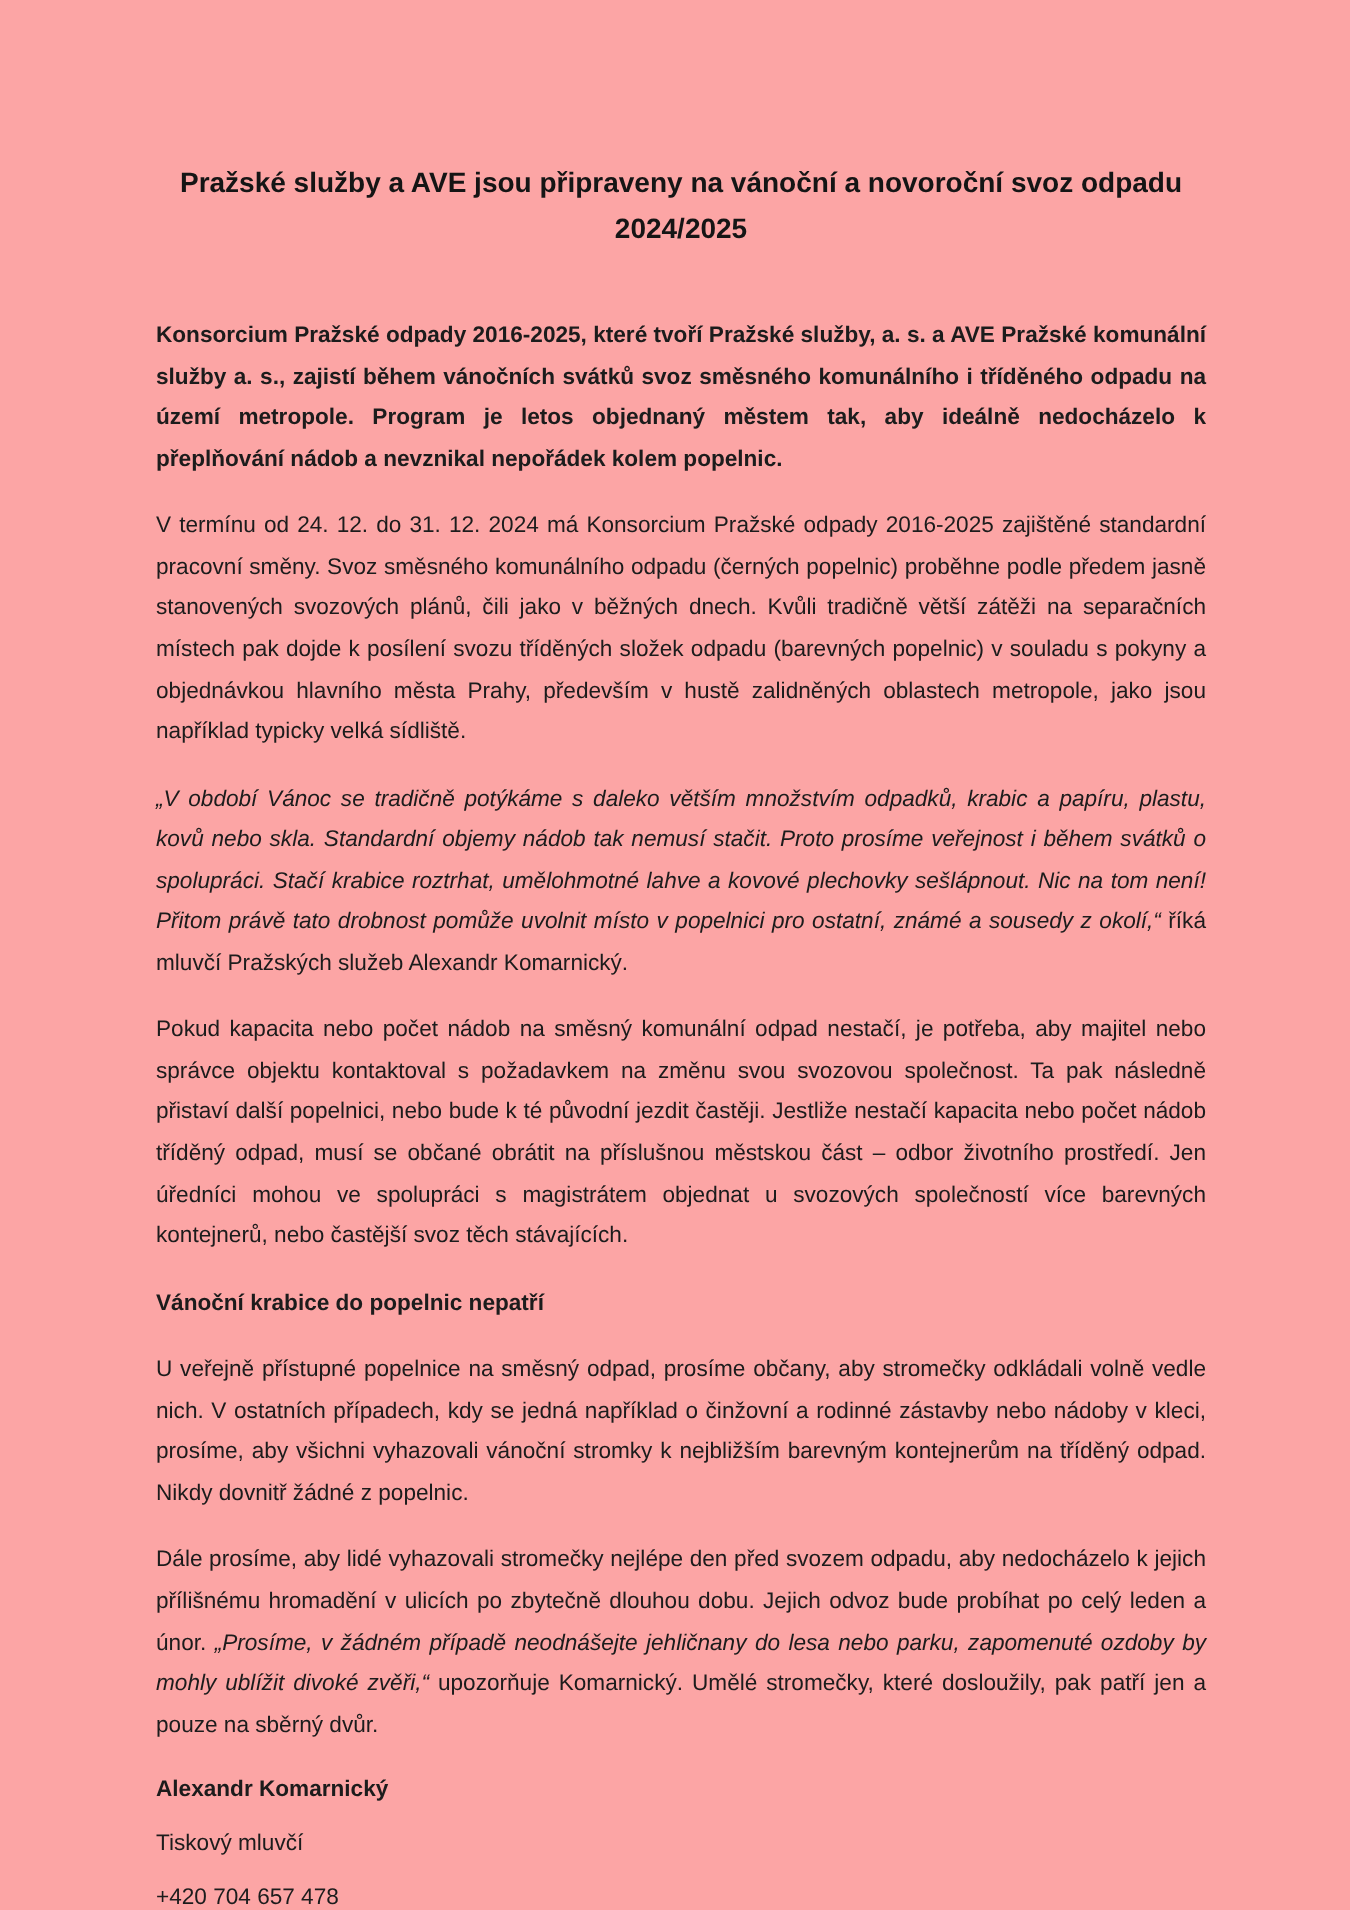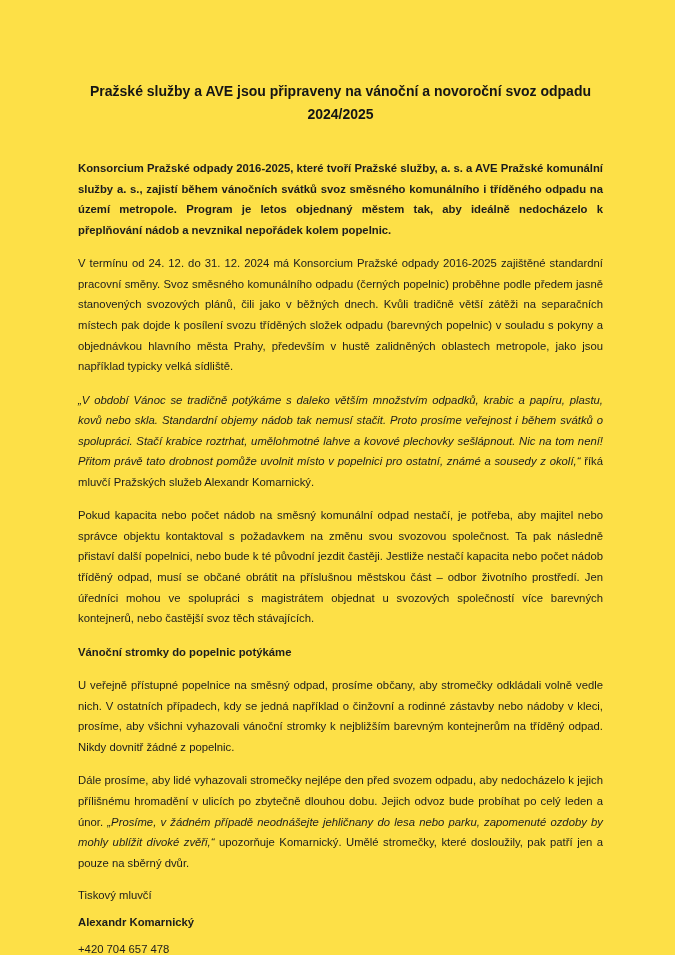--- a/index.html
+++ b/index.html
@@ -1,20 +1,20 @@
 <!DOCTYPE html>
 <html lang="cs"><head>
 <meta charset="utf-8">
 <style>
   html, body { margin: 0; padding: 0; background: #e8e8e8; }
   .page {
     width: 675px;
     height: 955px;
     margin: 0 auto;
-    background: #fde047;
+    background: #fca5a5;
     box-sizing: border-box;
     padding: 72px 72px 40px 78px;
     font-family: "Liberation Sans", sans-serif;
     color: #1c1c1c;
     overflow: hidden;
   }
   .doc-title {
     font-size: 14px;
     font-weight: bold;
     text-align: center;
@@ -51,25 +51,25 @@
   <h1 class="doc-title">Pražské služby a AVE jsou připraveny na vánoční a novoroční svoz odpadu 2024/2025</h1>
 
   <p class="para lead">Konsorcium Pražské odpady 2016-2025, které tvoří Pražské služby, a. s. a AVE Pražské komunální služby a. s., zajistí během vánočních svátků svoz směsného komunálního i tříděného odpadu na území metropole. Program je letos objednaný městem tak, aby ideálně nedocházelo k přeplňování nádob a nevznikal nepořádek kolem popelnic.</p>
 
   <p class="para">V termínu od 24. 12. do 31. 12. 2024 má Konsorcium Pražské odpady 2016-2025 zajištěné standardní pracovní směny. Svoz směsného komunálního odpadu (černých popelnic) proběhne podle předem jasně stanovených svozových plánů, čili jako v běžných dnech. Kvůli tradičně větší zátěži na separačních místech pak dojde k posílení svozu tříděných složek odpadu (barevných popelnic) v souladu s pokyny a objednávkou hlavního města Prahy, především v hustě zalidněných oblastech metropole, jako jsou například typicky velká sídliště.</p>
 
   <p class="para"><span class="italic">„V období Vánoc se tradičně potýkáme s daleko větším množstvím odpadků, krabic a papíru, plastu, kovů nebo skla. Standardní objemy nádob tak nemusí stačit. Proto prosíme veřejnost i během svátků o spolupráci. Stačí krabice roztrhat, umělohmotné lahve a kovové plechovky sešlápnout. Nic na tom není! Přitom právě tato drobnost pomůže uvolnit místo v popelnici pro ostatní, známé a sousedy z okolí,“ </span><span>říká mluvčí Pražských služeb Alexandr Komarnický.</span></p>
 
   <p class="para">Pokud kapacita nebo počet nádob na směsný komunální odpad nestačí, je potřeba, aby majitel nebo správce objektu kontaktoval s požadavkem na změnu svou svozovou společnost. Ta pak následně přistaví další popelnici, nebo bude k té původní jezdit častěji. Jestliže nestačí kapacita nebo počet nádob tříděný odpad, musí se občané obrátit na příslušnou městskou část – odbor životního prostředí. Jen úředníci mohou ve spolupráci s magistrátem objednat u svozových společností více barevných kontejnerů, nebo častější svoz těch stávajících.</p>
 
-  <h2 class="subheading">Vánoční stromky do popelnic potýkáme</h2>
+  <h2 class="subheading">Vánoční krabice do popelnic nepatří</h2>
 
   <p class="para">U veřejně přístupné popelnice na směsný odpad, prosíme občany, aby stromečky odkládali volně vedle nich. V ostatních případech, kdy se jedná například o činžovní a rodinné zástavby nebo nádoby v kleci, prosíme, aby všichni vyhazovali vánoční stromky k nejbližším barevným kontejnerům na tříděný odpad. Nikdy dovnitř žádné z popelnic.</p>
 
   <p class="para"><span>Dále prosíme, aby lidé vyhazovali stromečky nejlépe den před svozem odpadu, aby nedocházelo k jejich přílišnému hromadění v ulicích po zbytečně dlouhou dobu. Jejich odvoz bude probíhat po celý leden a únor. </span><span class="italic">„Prosíme, v žádném případě neodnášejte jehličnany do lesa nebo parku, zapomenuté ozdoby by mohly ublížit divoké zvěři,“ </span><span>upozorňuje Komarnický. Umělé stromečky, které dosloužily, pak patří jen a pouze na sběrný dvůr.</span></p>
 
+  <p class="sig-line sig-name">Alexandr Komarnický</p>
+
   <p class="sig-line">Tiskový mluvčí</p>
-
-  <p class="sig-line sig-name">Alexandr Komarnický</p>
 
   <p class="sig-line">+420 704 657 478</p>
 
 </div>
 
 </body></html>

